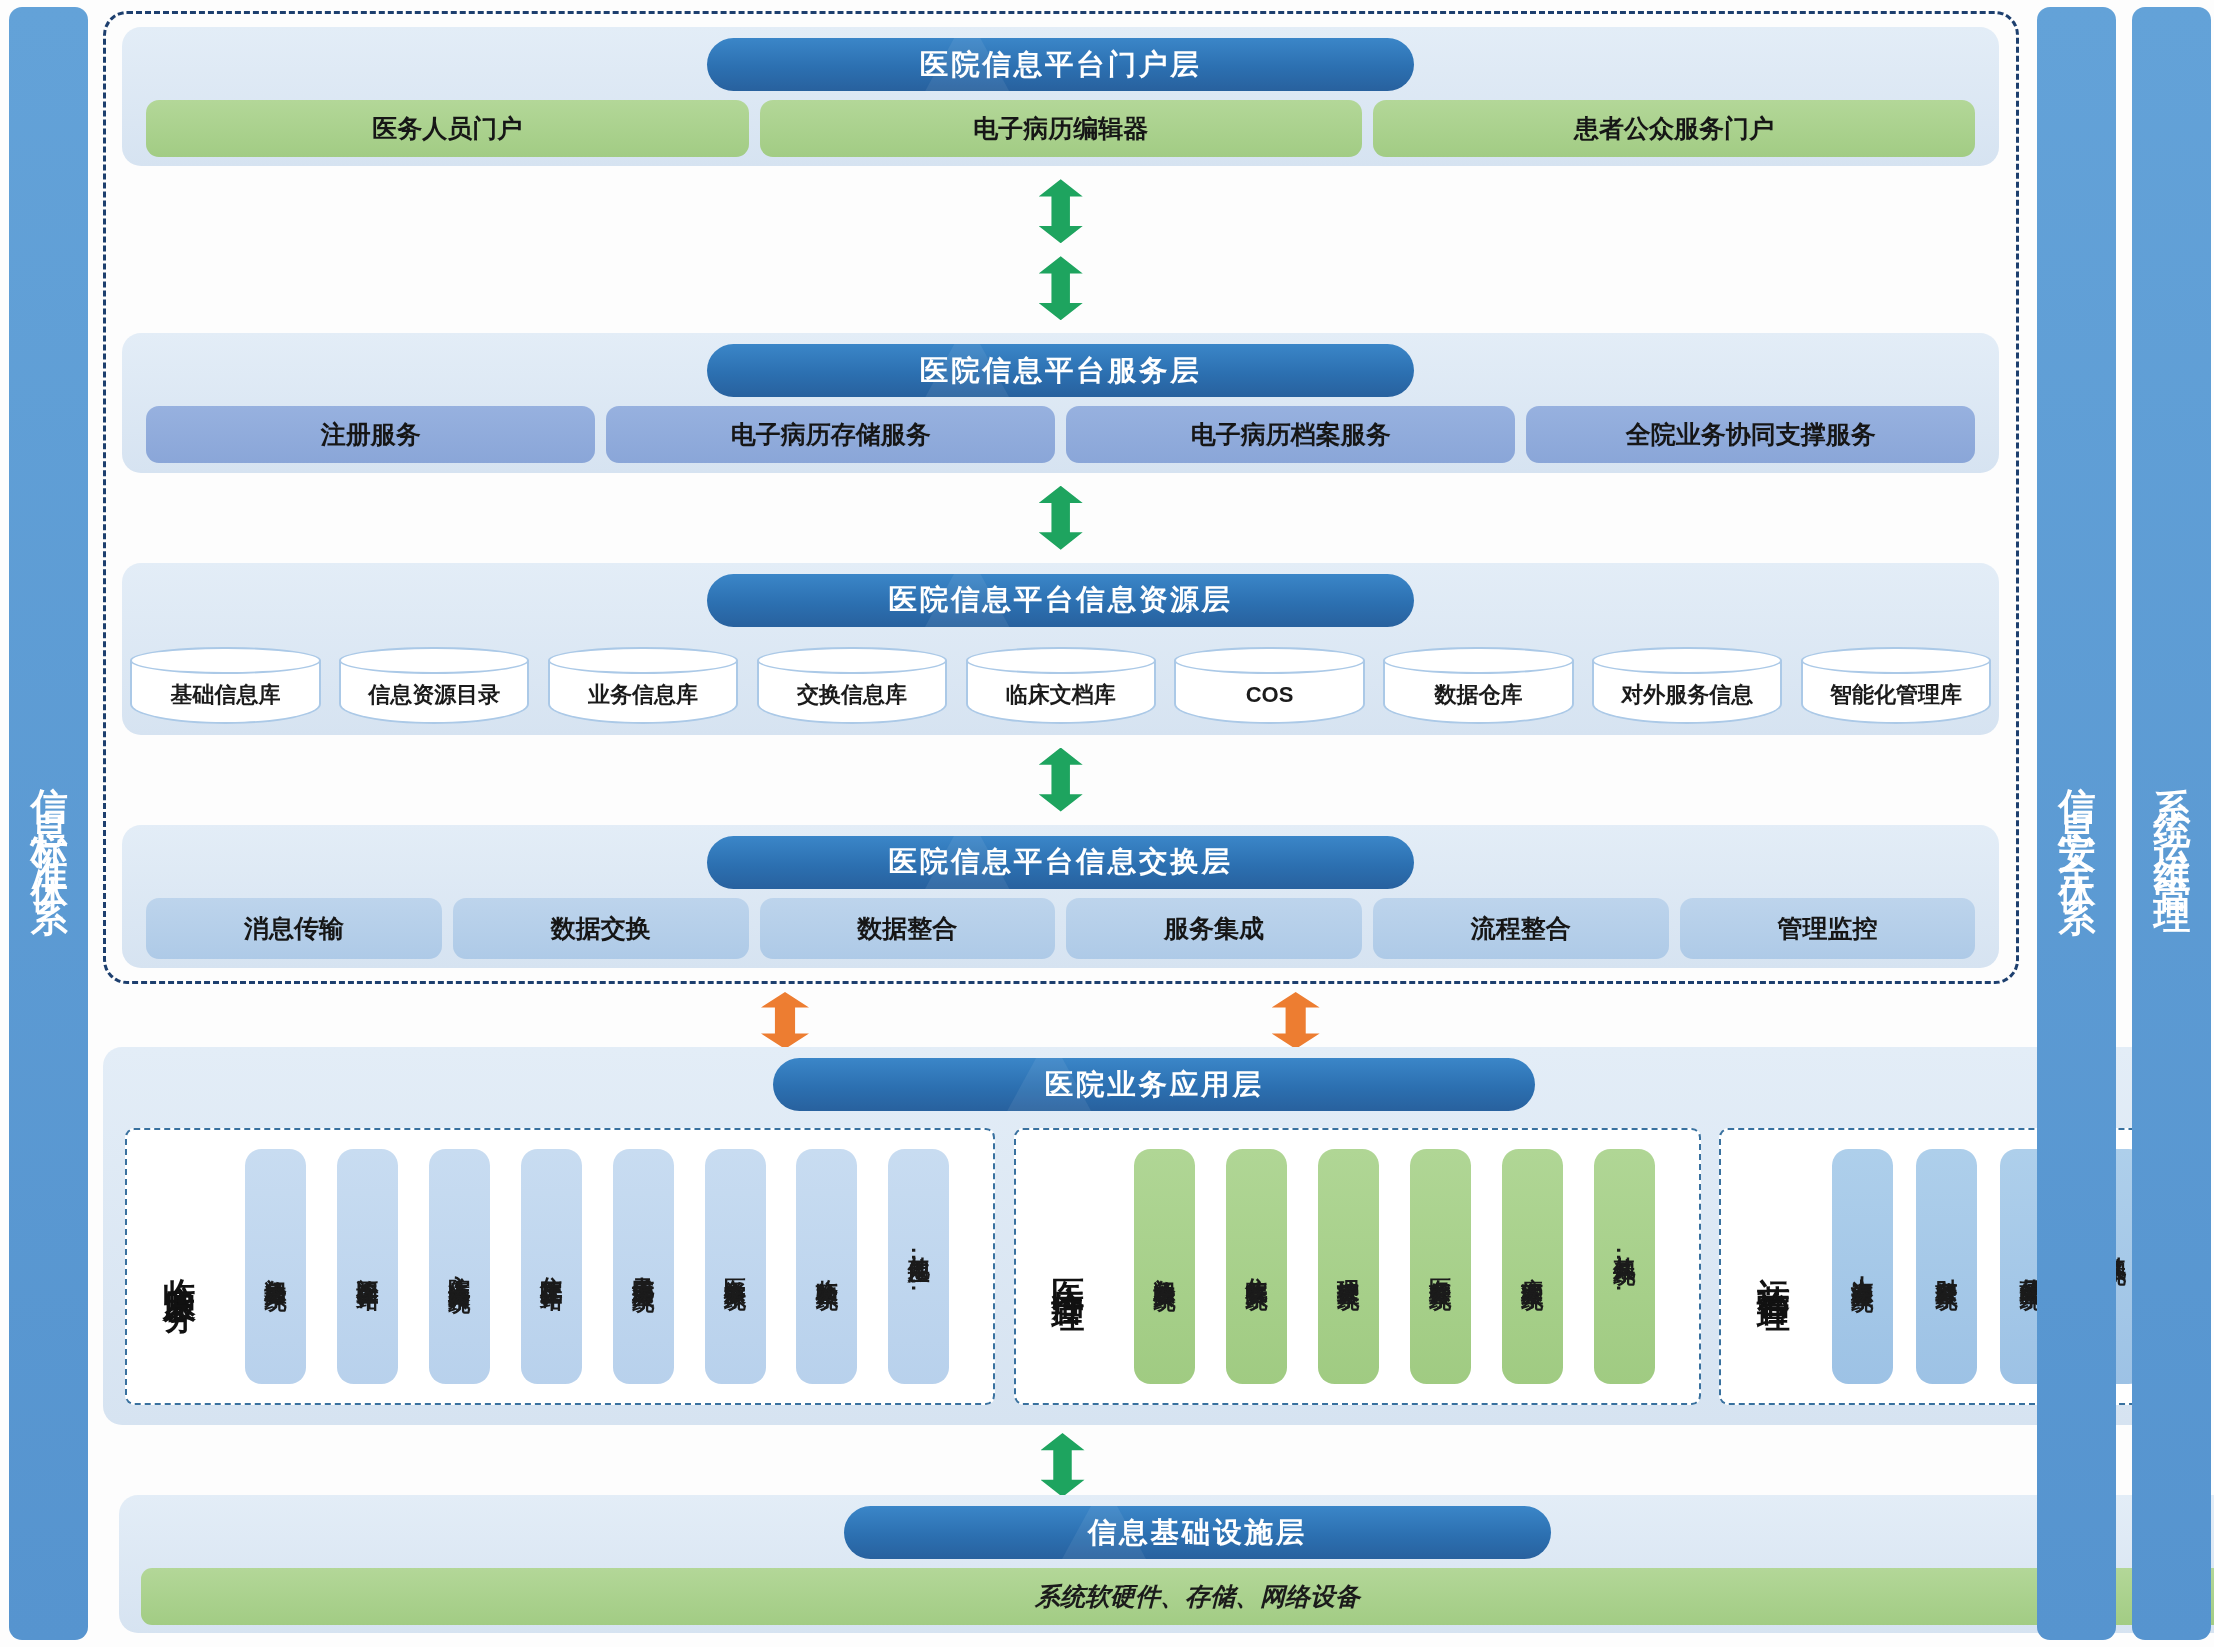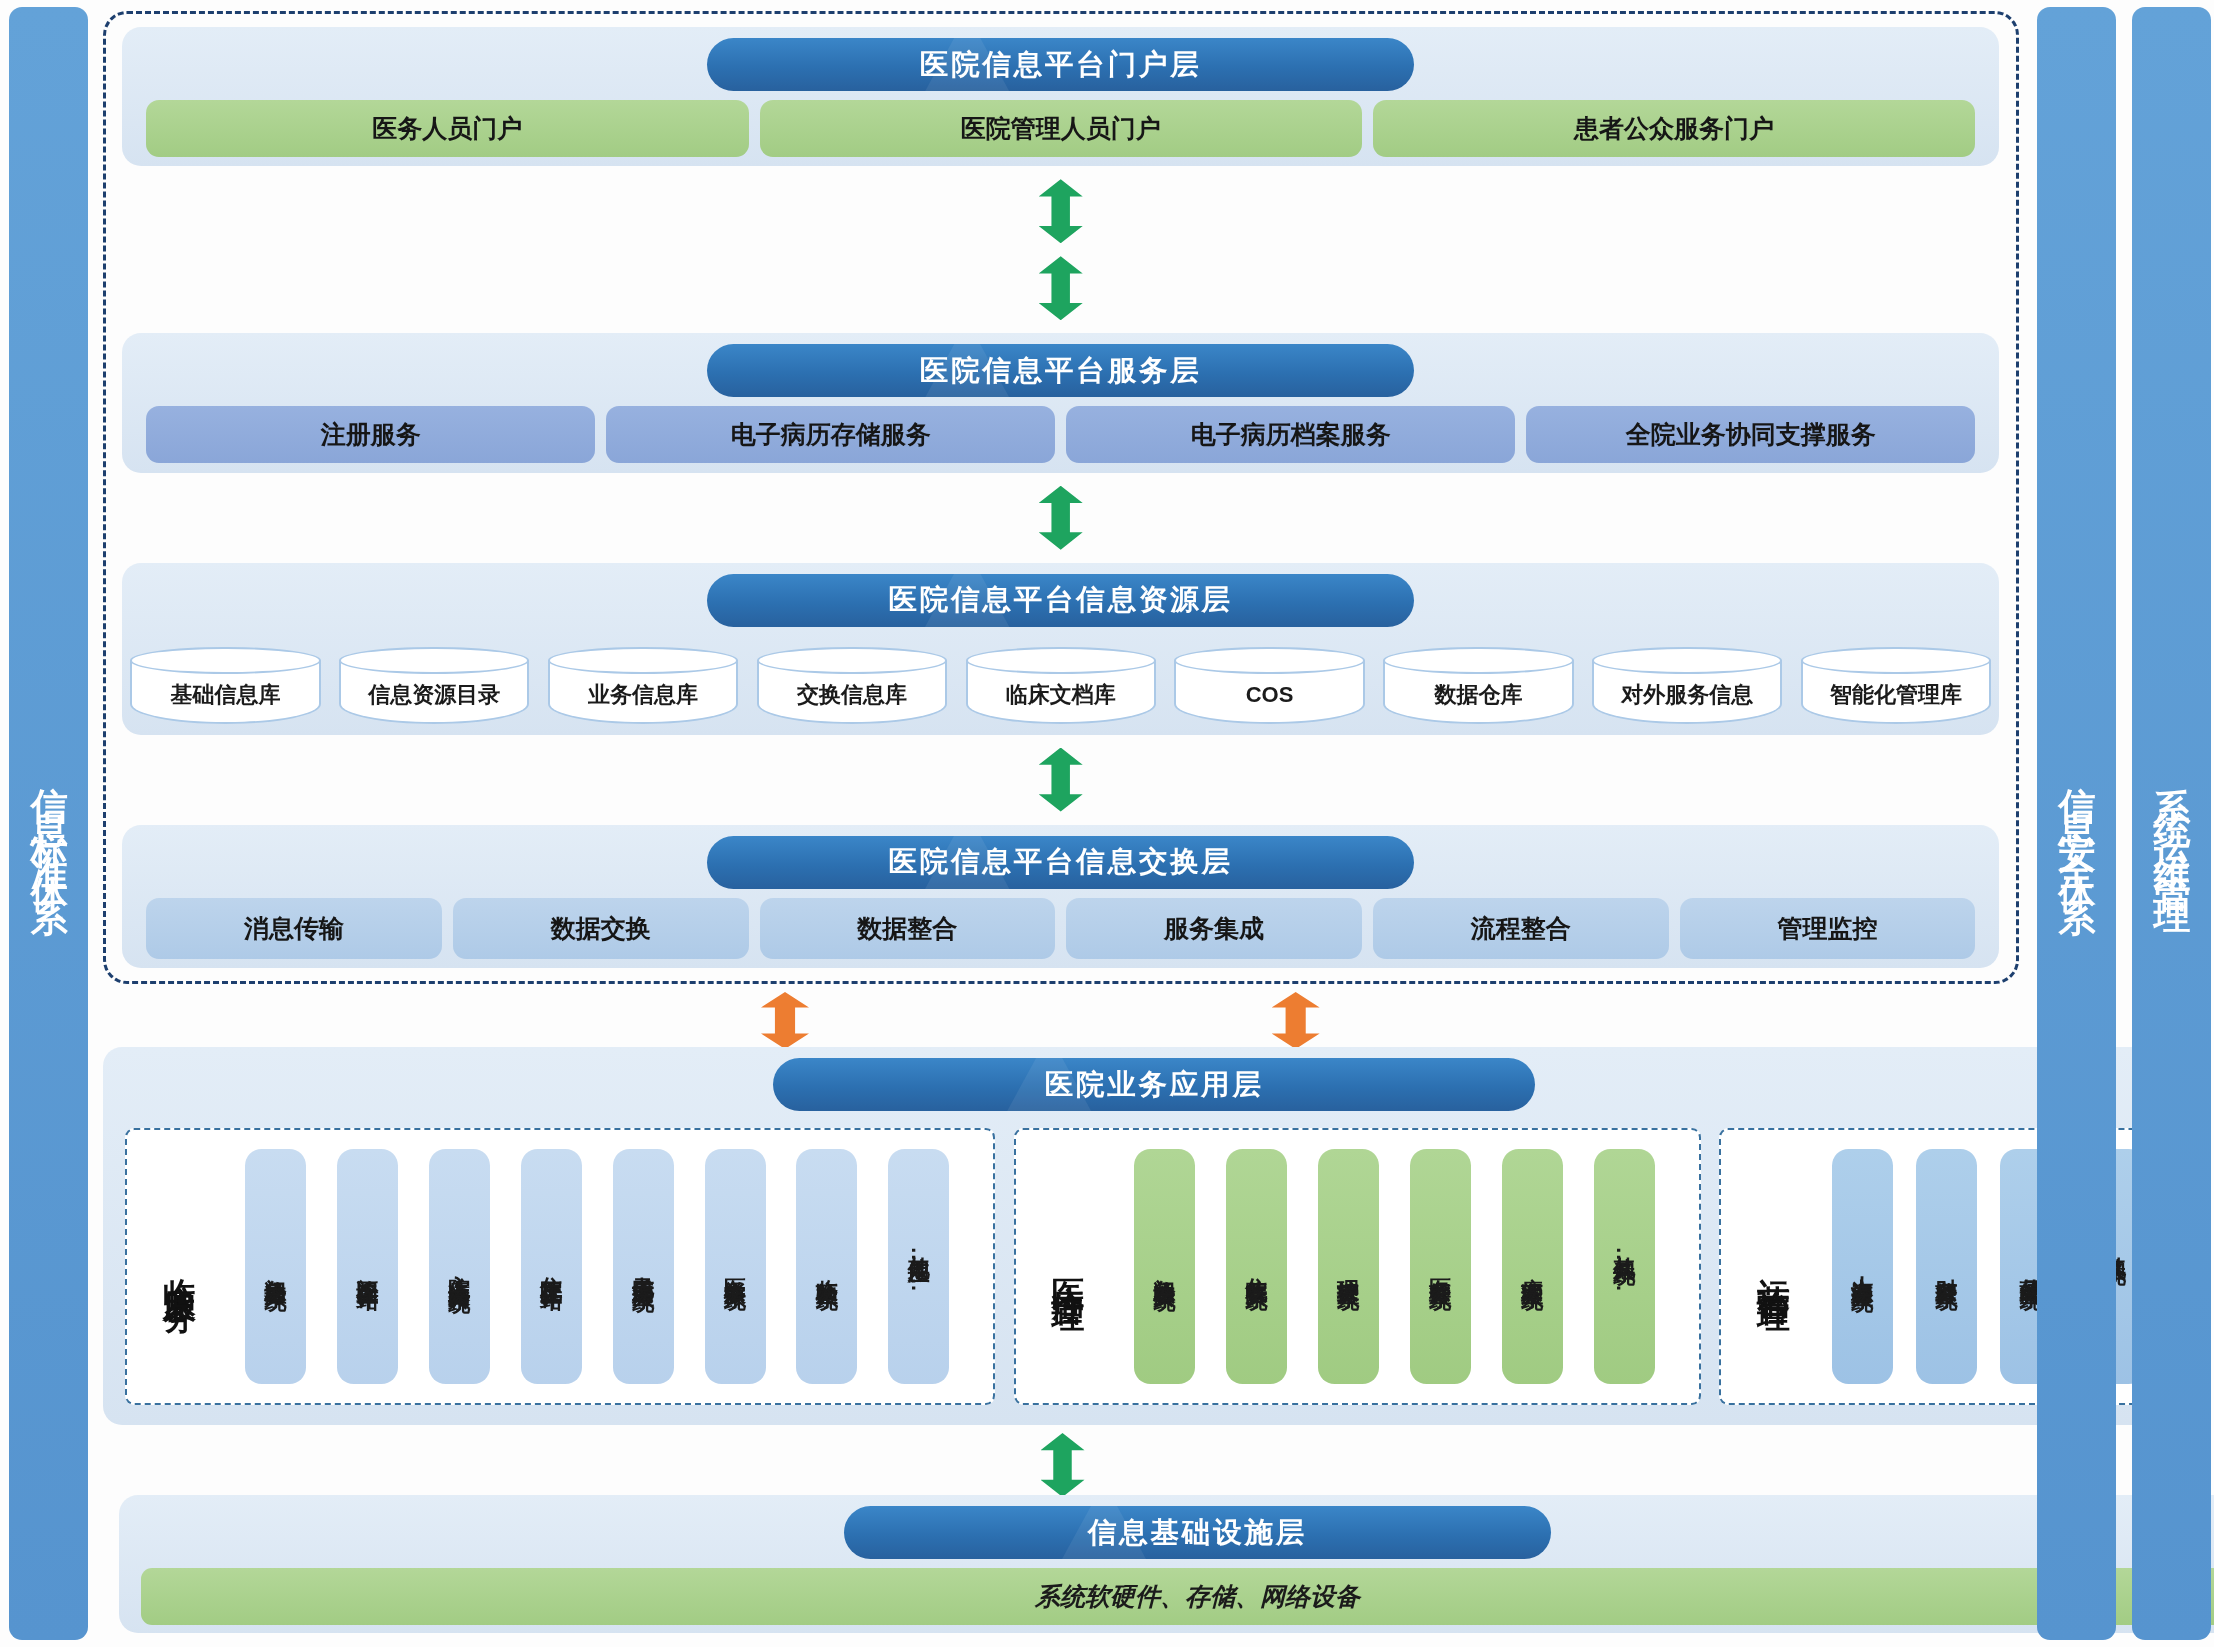--- a/index.html
+++ b/index.html
@@ -90,21 +90,21 @@
   </div>
 
   <div class="main">
 
     <div class="dashed-wrap">
 
       <div class="panel">
         <div class="layer-title">医院信息平台门户层</div>
         <div class="pill-row">
           <div class="pill green">医务人员门户</div>
-          <div class="pill green">医院管理人员门户</div>
+          <div class="pill green">电子病历编辑器</div>
           <div class="pill green">患者公众服务门户</div>
         </div>
       </div>
 
       <div class="arr green"></div>
 
 
       <div class="arr green"></div>
 
       <div class="panel">

